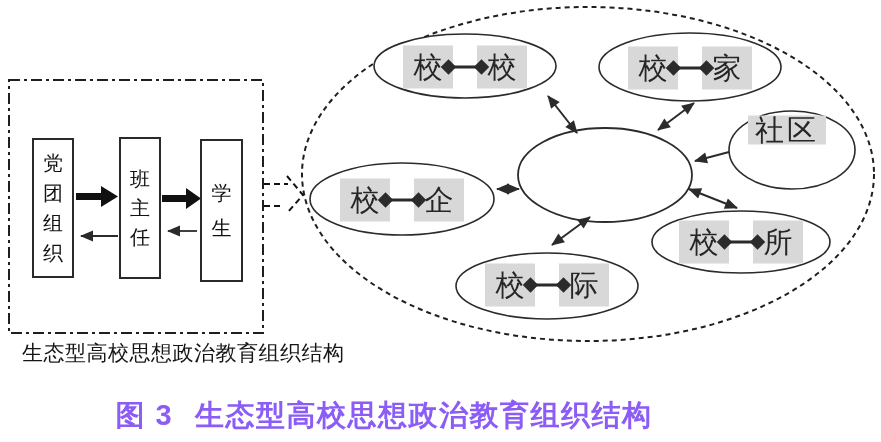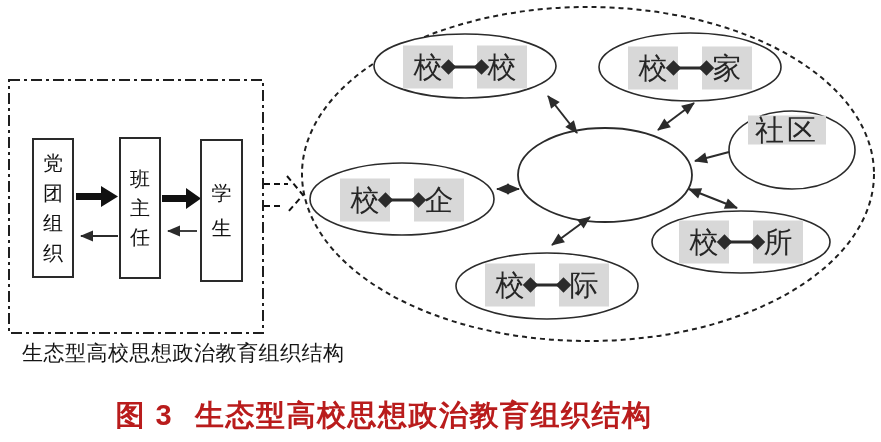--- a/index.html
+++ b/index.html
@@ -49,21 +49,21 @@
   }
 
   .center-label{
     position:absolute;left:605px;top:175px;transform:translate(-50%,-50%);
     font-size:25px;letter-spacing:2px;color:#222;white-space:nowrap;
   }
 
   .fig-caption{
     position:absolute;left:0;top:396px;width:768px;text-align:center;
     font-family:"Liberation Sans",sans-serif;font-weight:bold;font-size:29px;
-    letter-spacing:1.5px;color:#b91c1c;white-space:nowrap;
+    letter-spacing:1.5px;color:#8b5cf6;white-space:nowrap;
   }
   .fig-caption .fig-label{margin-right:22px;}
 </style>
 </head>
 <body>
 
 <div class="canvas">
 
   <svg class="layer" width="881" height="442" viewBox="0 0 881 442">
     <defs>

